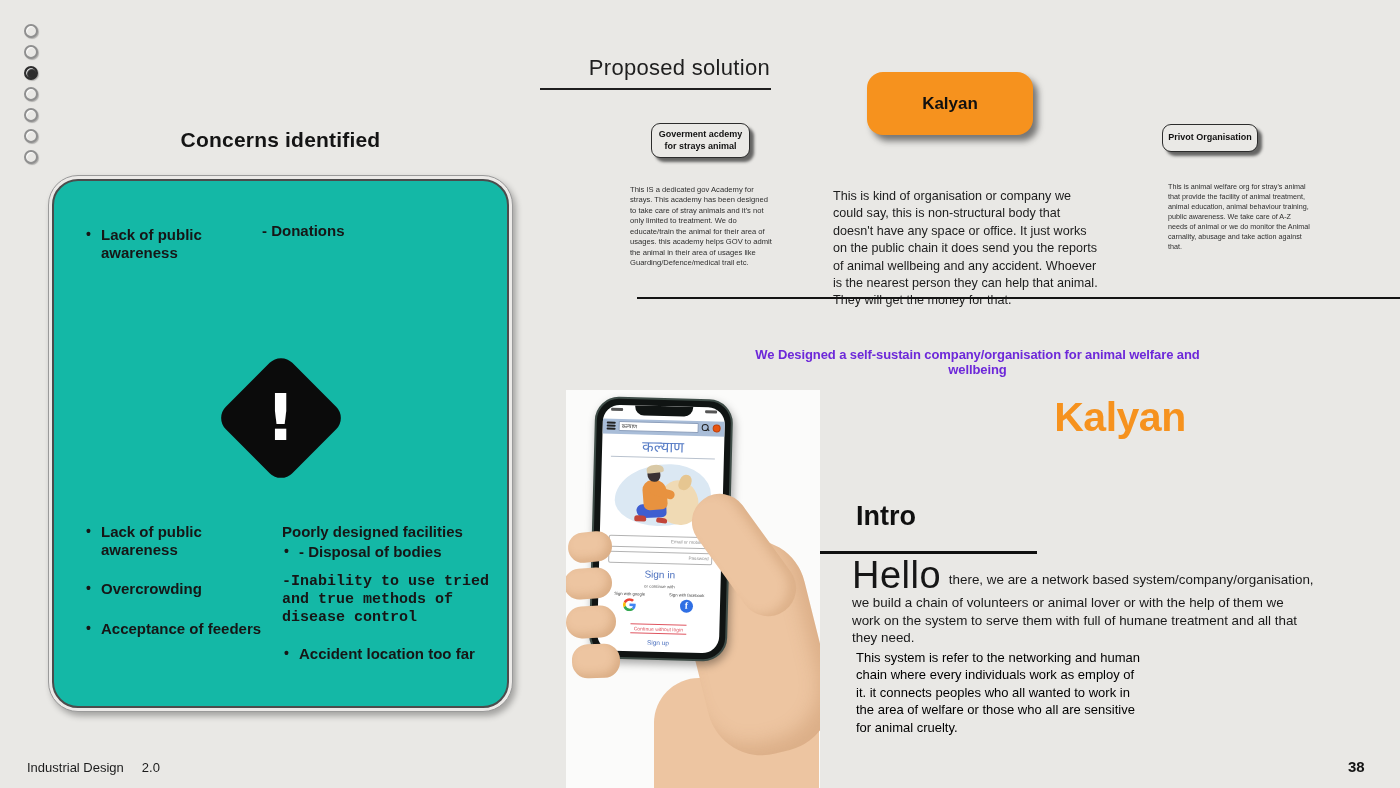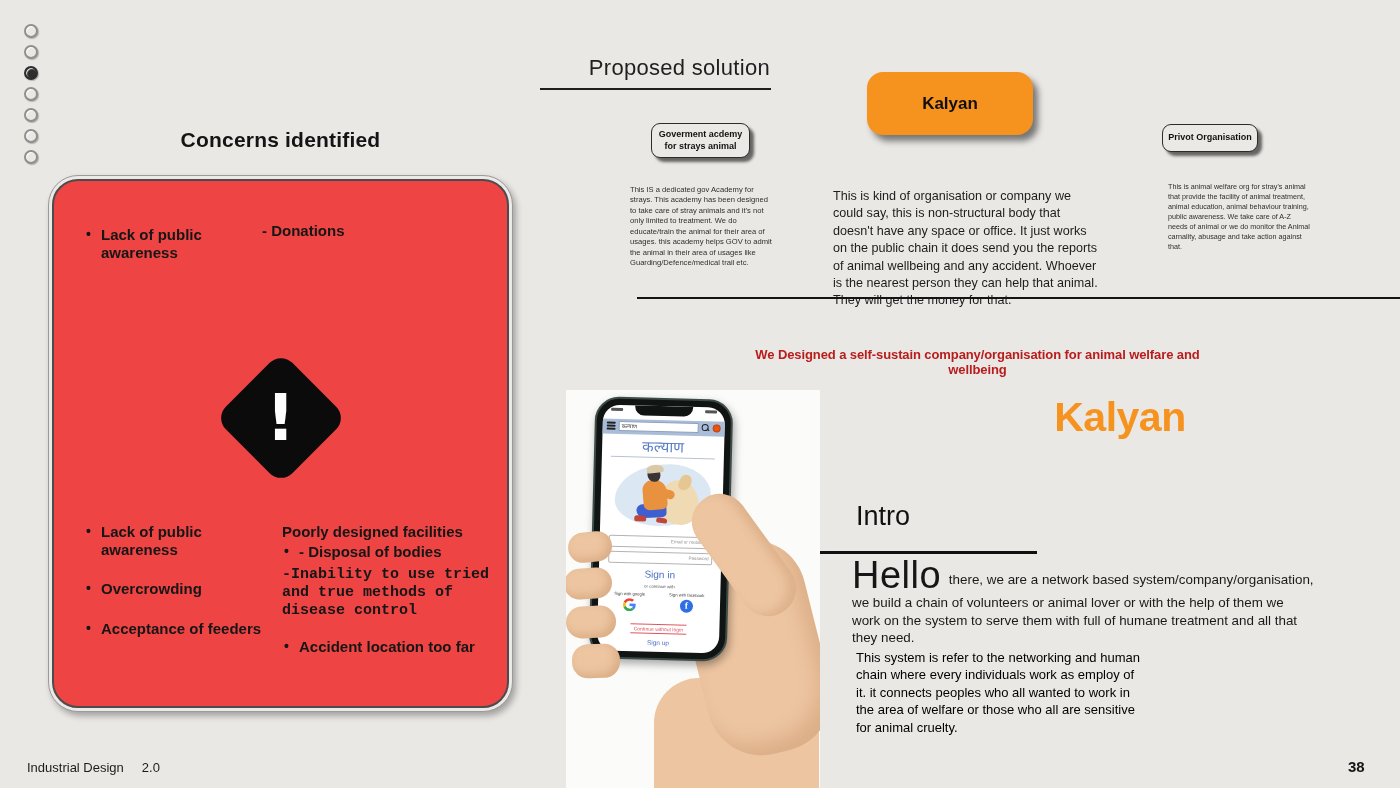--- a/index.html
+++ b/index.html
@@ -31,21 +31,21 @@
   }
   .concerns-outer {
     left:48px; top:175px; width:465px; height:537px;
     border:1px solid #9a9a9a; border-radius:30px; padding:3px;
     box-shadow: 3px 4px 6px rgba(0,0,0,.30);
     background:#eceae8;
   }
   .concerns-inner {
     width:100%; height:100%;
     border:2px solid #4c4c4c; border-radius:26px;
-    background:#ef4444; position:relative;
+    background:#14b8a6; position:relative;
   }
   .b-list { list-style:none; }
   .b-list li {
     position:relative; padding-left:17px;
     font-size:15px; font-weight:700; line-height:1.18; margin-bottom:15px;
   }
   .b-list li::before { content:"•"; position:absolute; left:2px; top:0; font-size:14px; }
   .cols-top { position:absolute; left:30px; top:45px; right:12px; display:flex; }
   .cols-top .colL { width:178px; }
   .cols-top .colR { flex:1; }
@@ -98,21 +98,21 @@
     display:flex; align-items:center; justify-content:center;
     font-size:17px; font-weight:700; color:#101010; cursor:pointer;
     font-family:"Liberation Sans", sans-serif;
   }
   .mid-body { left:833px; top:188px; width:270px; font-size:12.6px; line-height:1.38; color:#1c1c1c; font-weight:400; }
 
   .divider { left:637px; top:297px; width:763px; height:2px; background:#141414; }
 
   .statement {
     left:740px; top:347px; width:475px; text-align:center;
-    color:#b91c1c; font-size:13px; font-weight:700; letter-spacing:-.1px;
+    color:#6d28d9; font-size:13px; font-weight:700; letter-spacing:-.1px;
   }
 
   
   .photo { left:566px; top:390px; width:254px; height:398px; background:#fbfbfa; overflow:hidden; }
   .skin { background:#edc5a1; position:absolute; }
   .hand-forearm { left:88px; top:288px; width:165px; height:130px; border-radius:45px 45px 0 0; }
   .hand-palm { left:128px; top:150px; width:125px; height:215px; border-radius:55px; transform:rotate(-14deg); box-shadow:inset -10px -14px 18px rgba(176,118,71,.28); }
   .hand-thumb { left:150px; top:96px; width:56px; height:138px; border-radius:28px; transform:rotate(-36deg); box-shadow:inset -6px -6px 10px rgba(176,118,71,.25); z-index:6; }
   .finger { border-radius:16px; z-index:6; box-shadow:inset -4px -4px 8px rgba(176,118,71,.3); }
   .f1 { left:2px;  top:142px; width:44px; height:30px; transform:rotate(-6deg); }
@@ -180,21 +180,21 @@
   .fb-circle {
     width:13px; height:13px; border-radius:50%; background:#2f6fe4;
     color:#fff; font-size:9.5px; font-weight:700; text-align:center; line-height:13px;
     font-family:"Liberation Serif", serif;
   }
   .skip-link { display:block; width:fit-content; margin:12px auto 0; font-size:5px; color:#df5560; border-top:.5px solid #df5560; border-bottom:.5px solid #df5560; padding:1px 3px; cursor:pointer; }
   .signup { text-align:center; font-size:6.5px; color:#4a6fbe; margin-top:5px; cursor:pointer; }
 
   
   .brand-name { left:1050px; top:394px; width:140px; text-align:center; font-size:41px; font-weight:700; color:#F6921E; letter-spacing:-.5px; }
-  .intro-title { left:856px; top:501px; font-size:27px; font-weight:400; color:#101010; }
+  .intro-title { left:856px; top:501px; font-size:27px; font-weight:700; color:#101010; }
   .intro-underline { left:820px; top:551px; width:217px; height:2.5px; background:#101010; }
   .hello-para { left:852px; top:556px; width:462px; font-size:13.4px; line-height:1.32; color:#1a1a1a; }
   .hello-word { font-size:38px; font-weight:400; letter-spacing:.5px; color:#161616; line-height:1; vertical-align:-4px; padding-right:4px; }
   .body2 { left:856px; top:649px; width:290px; font-size:13px; line-height:1.34; color:#000000; }
 
   
   .footer-left { left:27px; top:760px; font-size:13px; color:#1c1c1c; }
   .footer-left b { font-weight:400; margin-left:18px; }
   .page-num { left:1348px; top:758px; font-size:15px; font-weight:700; color:#141414; }
 </style>
@@ -232,21 +232,21 @@
 
     <div class="cols-bottom">
       <ul class="b-list colL">
         <li>Lack of public awareness</li>
         <li>Overcrowding</li>
         <li>Acceptance of feeders</li>
       </ul>
       <div class="colR">
         <div class="fac-title">Poorly designed facilities</div>
         <ul class="b-list" style="margin-top:2px">
-          <li style="margin-bottom:5px">- Disposal of bodies</li>
+          <li style="margin-bottom:12px">- Disposal of bodies</li>
         </ul>
         <div class="fac-note">-Inability to use tried and true methods of disease control</div>
         <ul class="b-list gap-top">
           <li>Accident location too far</li>
         </ul>
       </div>
     </div>
   </div>
 </div>
 

